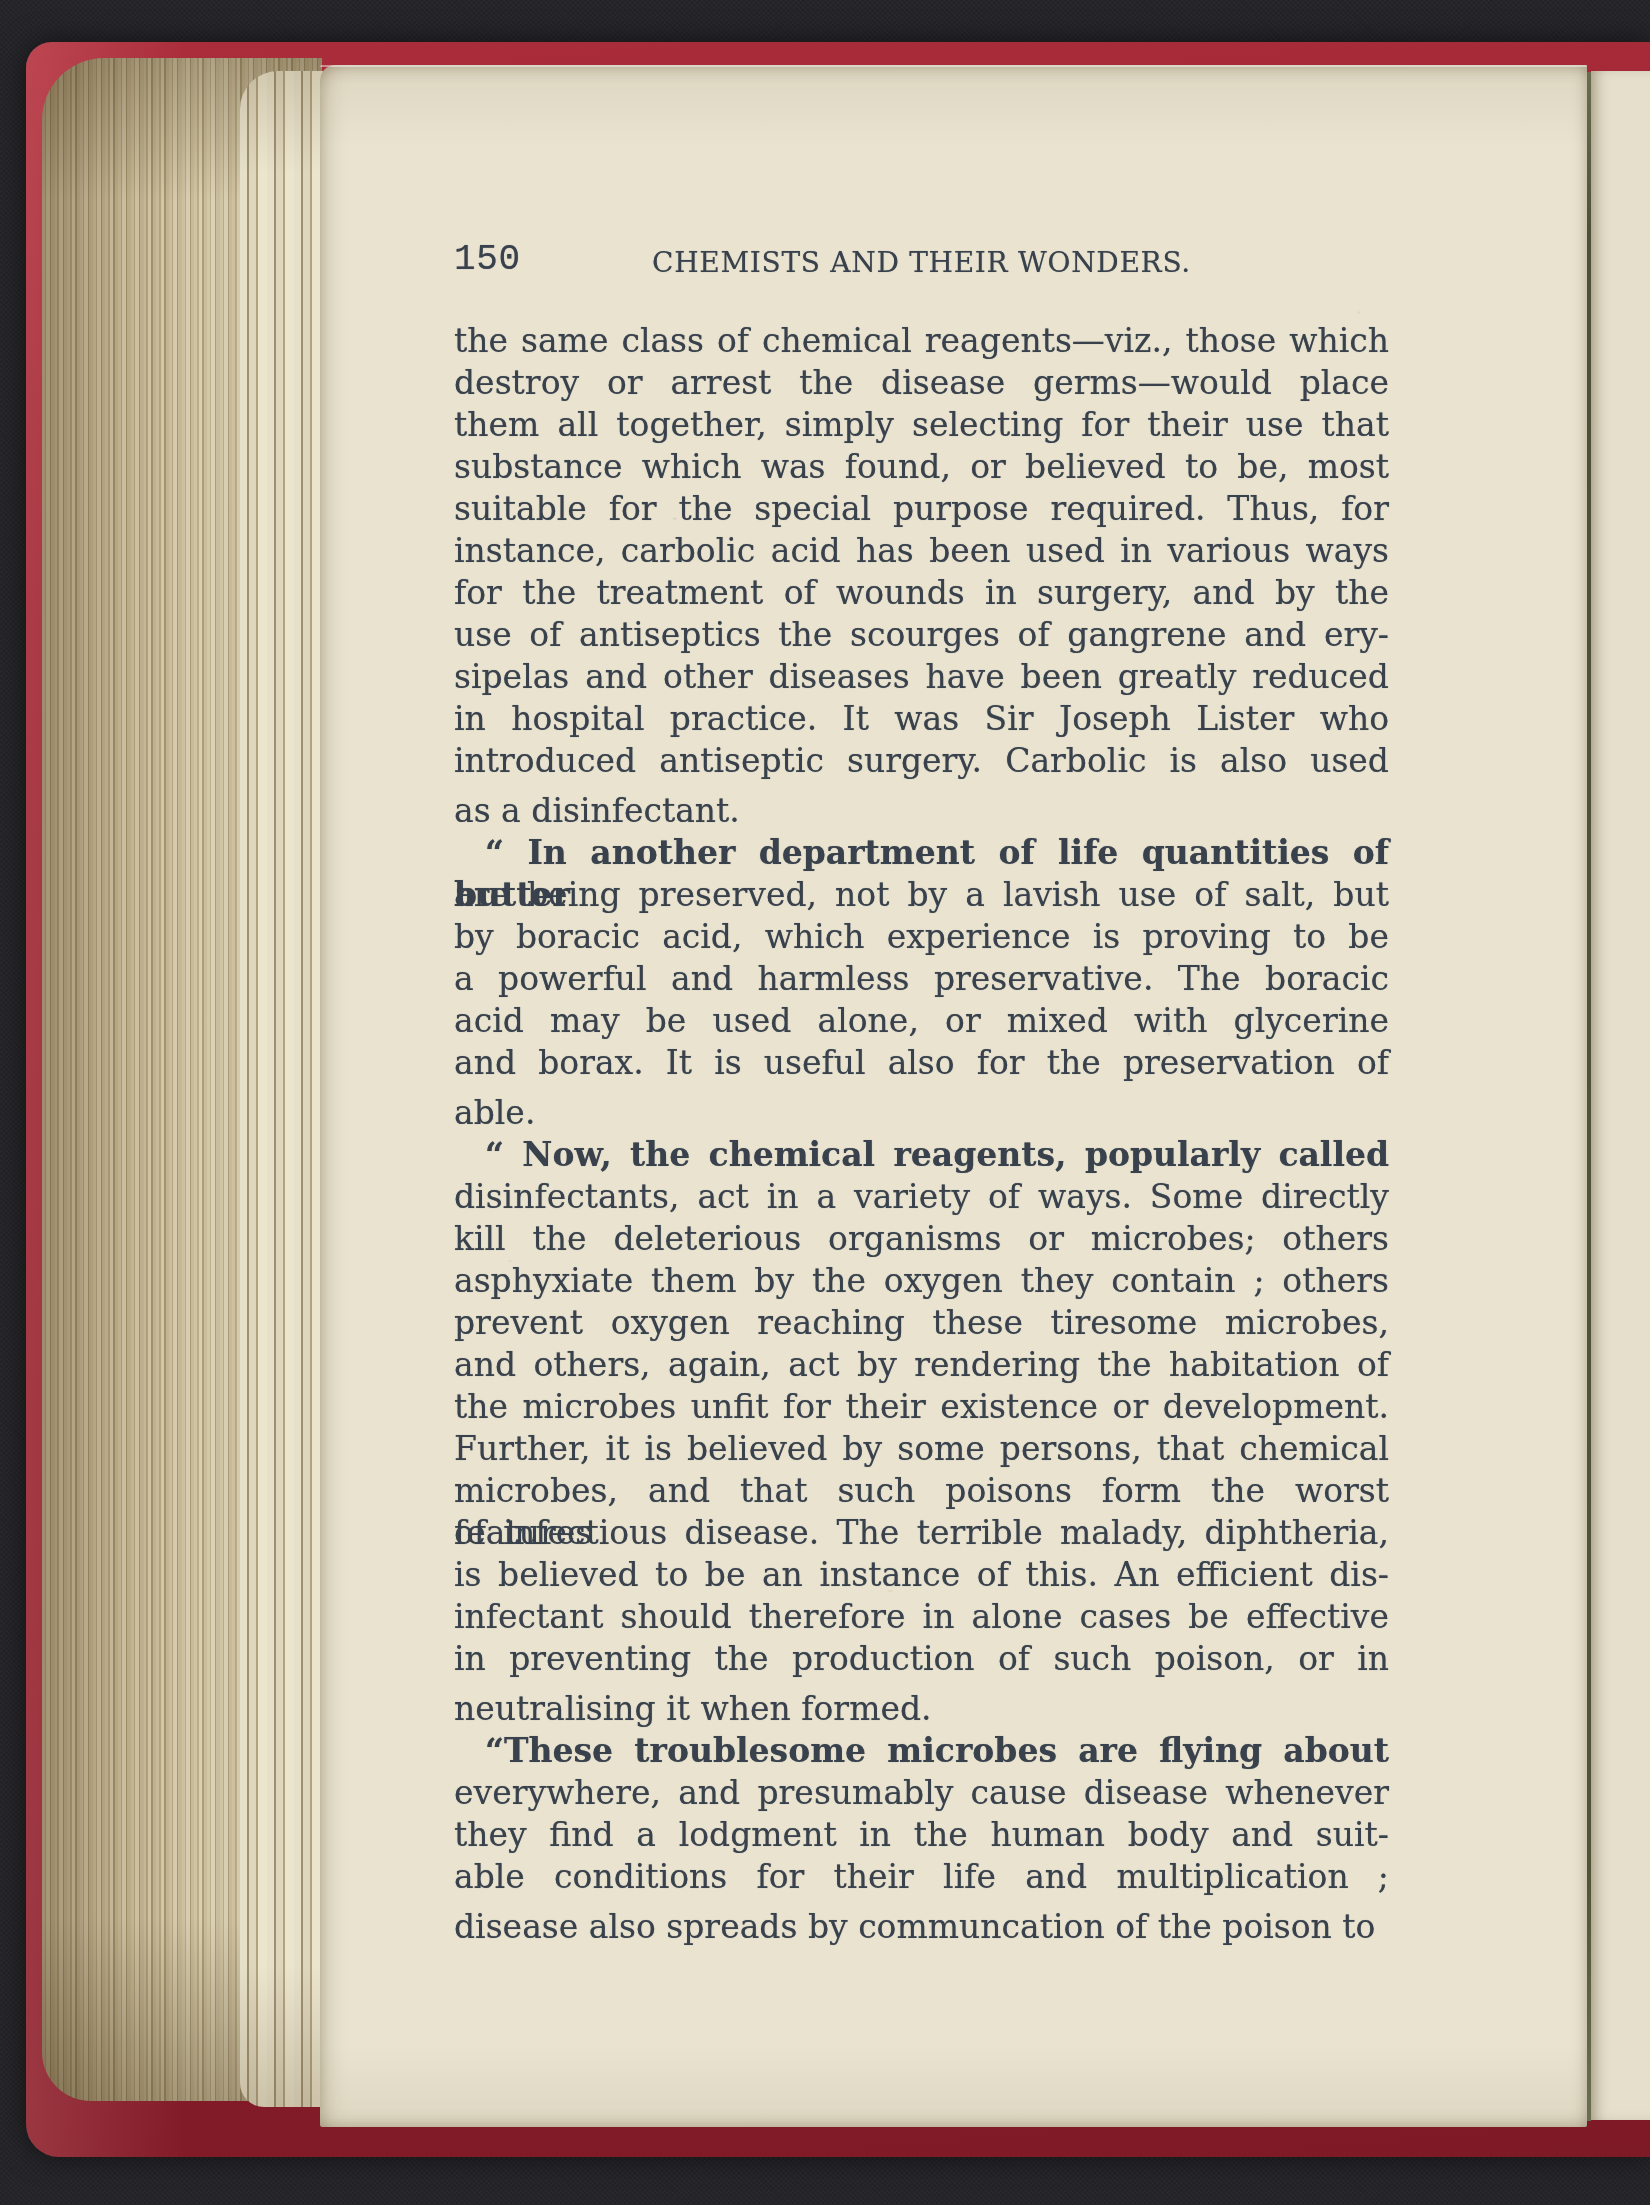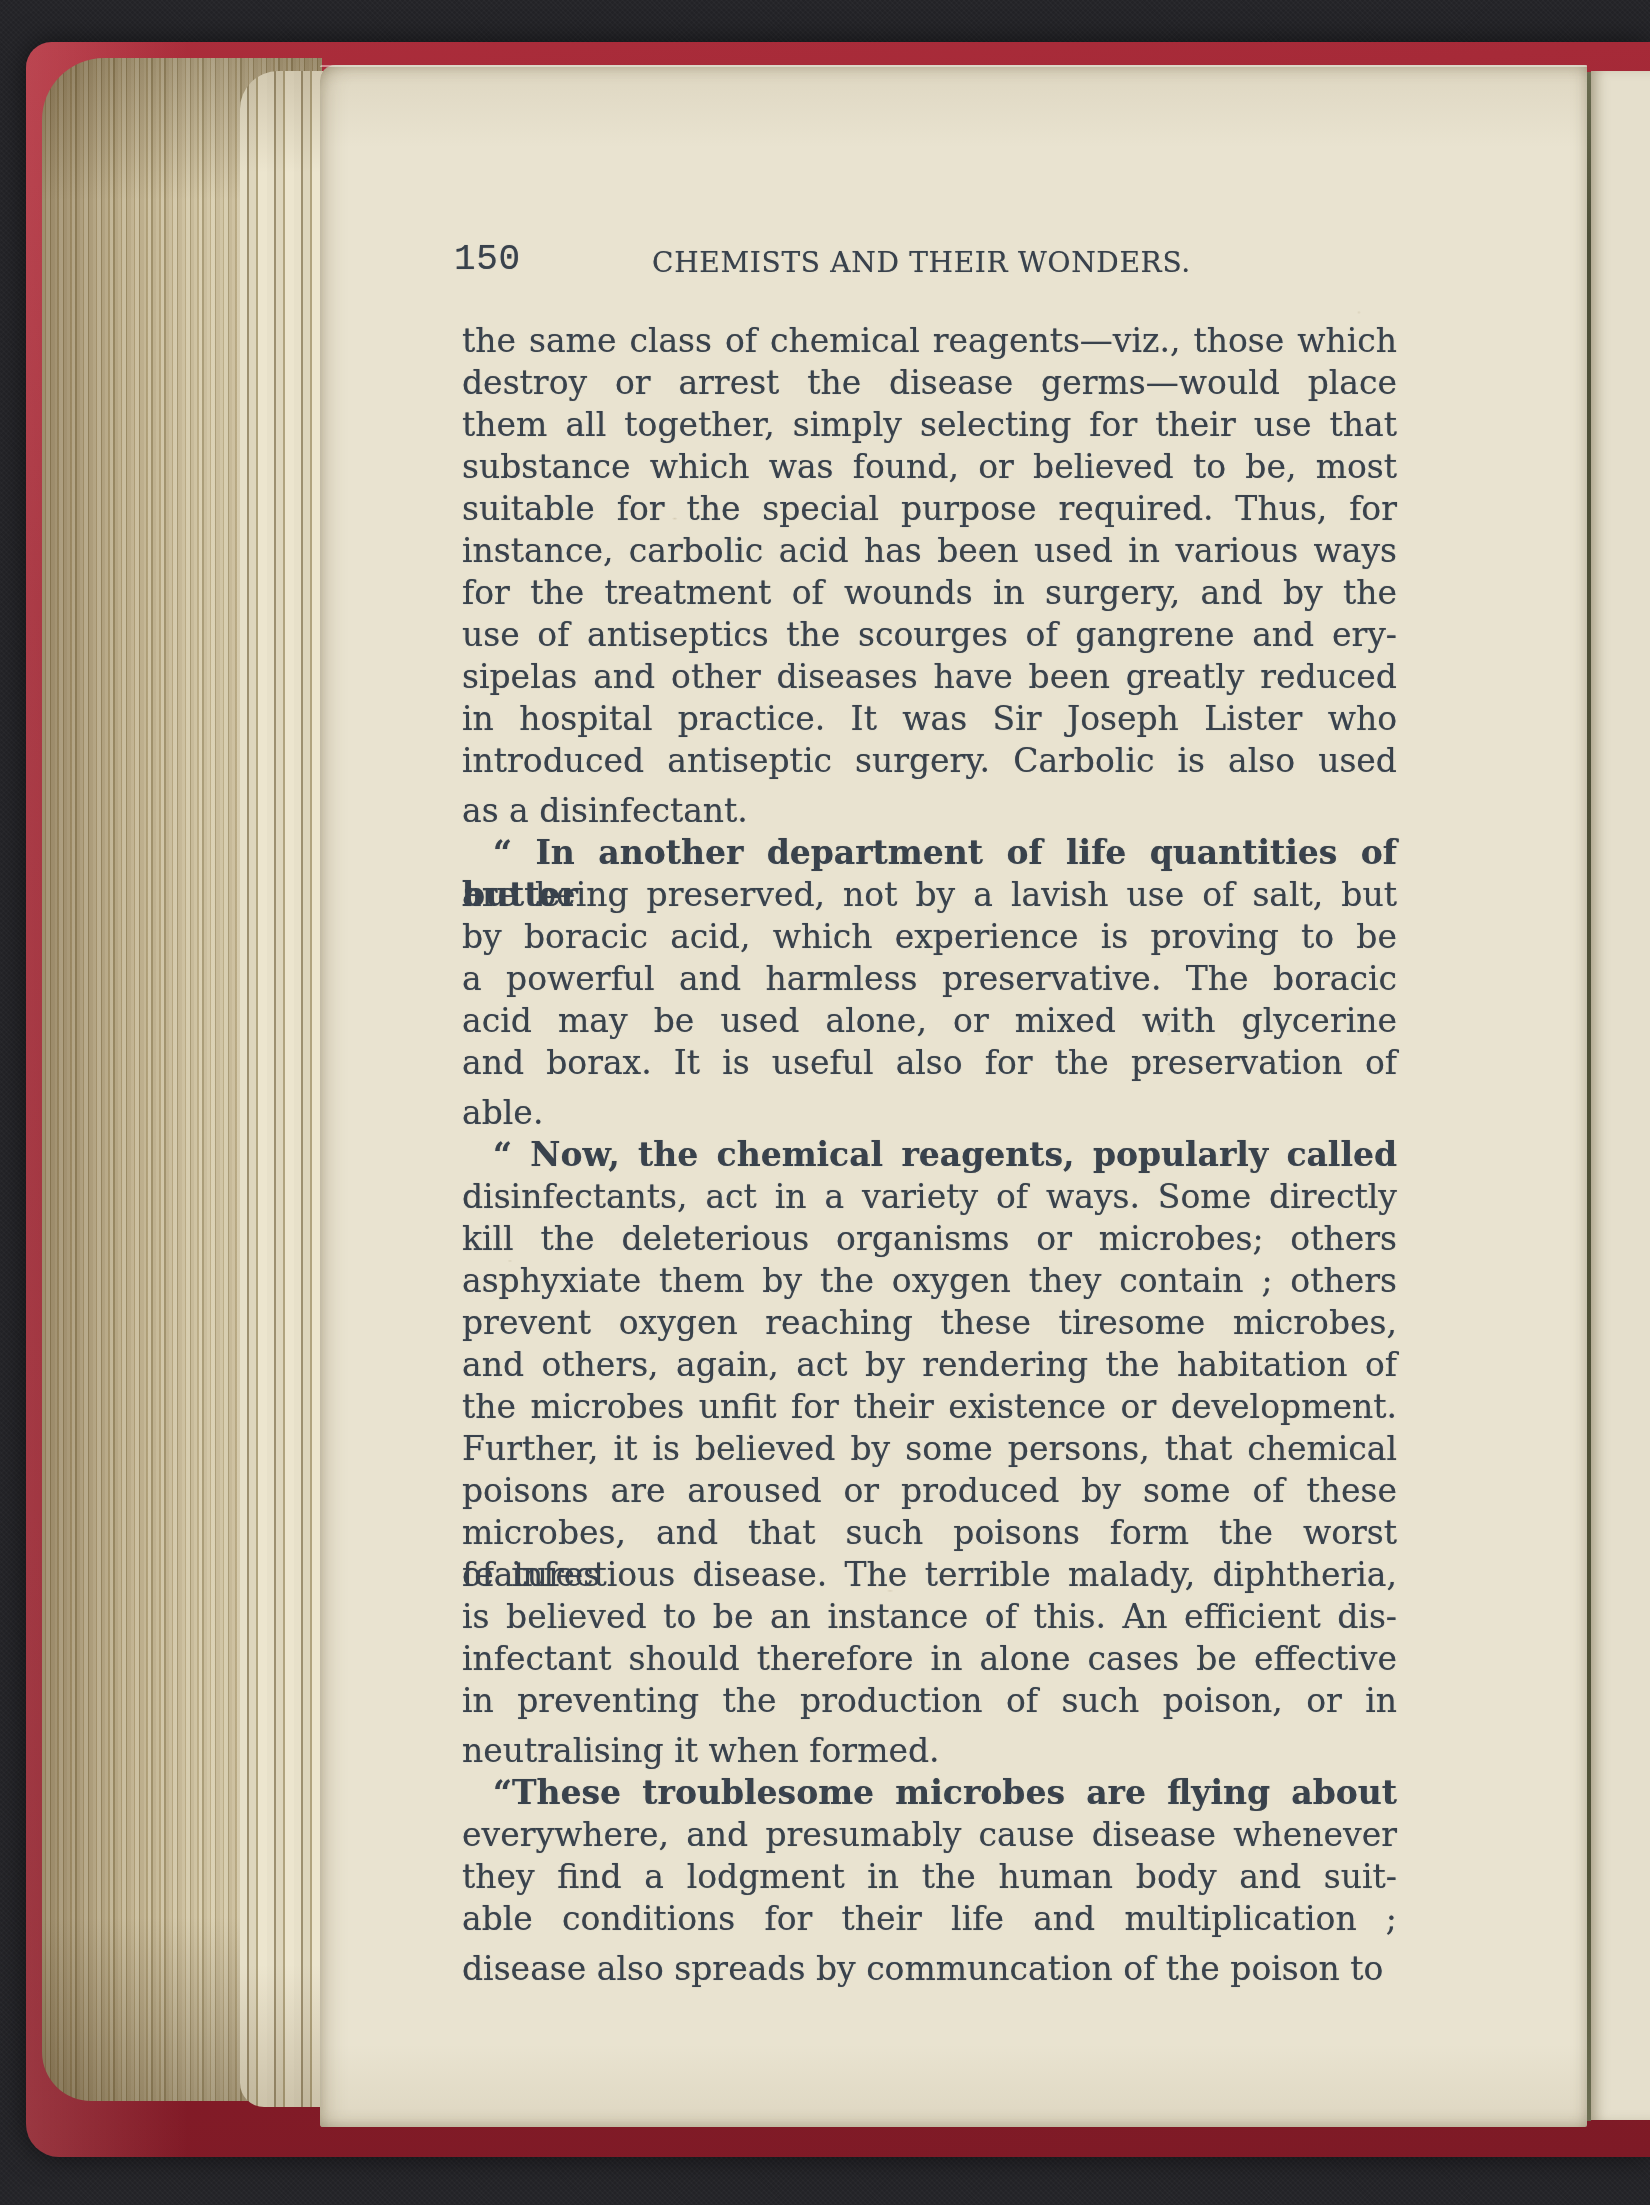--- a/index.html
+++ b/index.html
@@ -136,21 +136,21 @@
     position: absolute;
     left: 50%; top: 7.8px;
     transform: translateX(-50%);
     font-size: 28px;
     line-height: 34px;
     letter-spacing: 0.7px;
     white-space: nowrap;
   }
   .body {
     position: absolute;
-    top: 255px; left: 8px;
+    top: 255px; left: 0;
     width: 100%;
   }
   .line {
     height: 42px;
     line-height: 42px;
     font-size: 33px;
     text-align: justify;
     text-align-last: justify;
     overflow: visible;
     white-space: normal;
@@ -202,21 +202,20 @@
           <div class="line">and borax. It is useful also for the preservation of</div>
           <div class="line last">able.</div>
           <div class="line indent">“ Now, the chemical reagents, popularly called</div>
           <div class="line">disinfectants, act in a variety of ways. Some directly</div>
           <div class="line">kill the deleterious organisms or microbes; others</div>
           <div class="line">asphyxiate them by the oxygen they contain ; others</div>
           <div class="line">prevent oxygen reaching these tiresome microbes,</div>
           <div class="line">and others, again, act by rendering the habitation of</div>
           <div class="line">the microbes unfit for their existence or development.</div>
           <div class="line">Further, it is believed by some persons, that chemical</div>
-          <div class="line">poisons are aroused or produced by some of these</div>
           <div class="line">microbes, and that such poisons form the worst features</div>
           <div class="line">of infectious disease. The terrible malady, diphtheria,</div>
           <div class="line">is believed to be an instance of this. An efficient dis-</div>
           <div class="line">infectant should therefore in alone cases be effective</div>
           <div class="line">in preventing the production of such poison, or in</div>
           <div class="line last">neutralising it when formed.</div>
           <div class="line indent">“These troublesome microbes are flying about</div>
           <div class="line">everywhere, and presumably cause disease whenever</div>
           <div class="line">they find a lodgment in the human body and suit-</div>
           <div class="line">able conditions for their life and multiplication ;</div>

